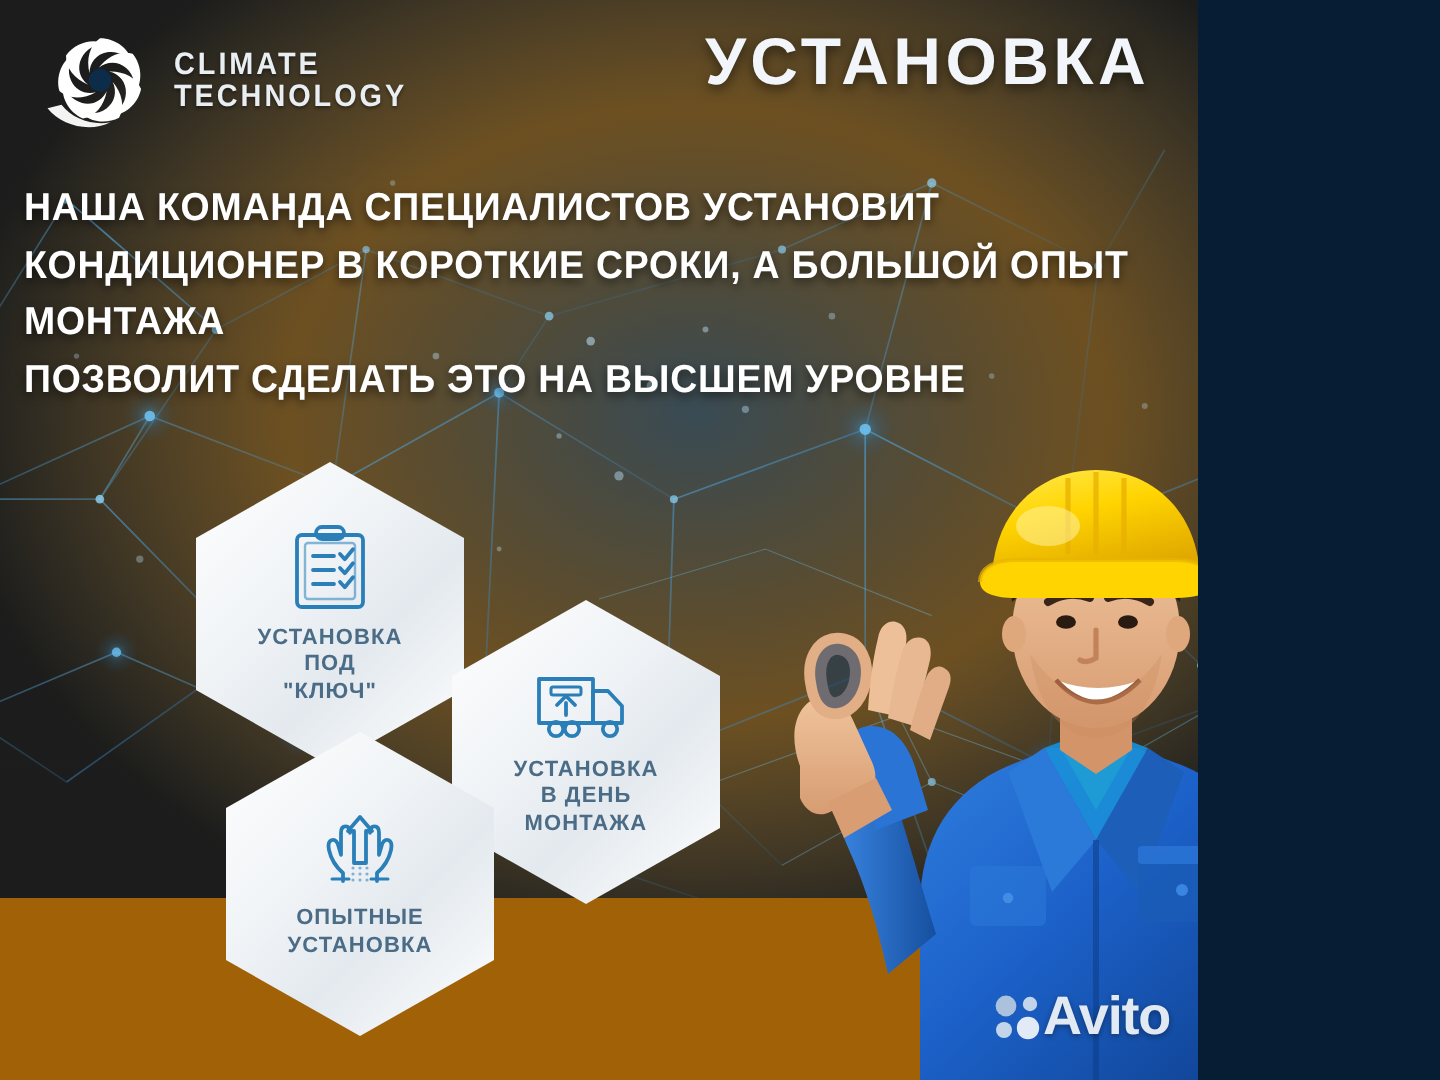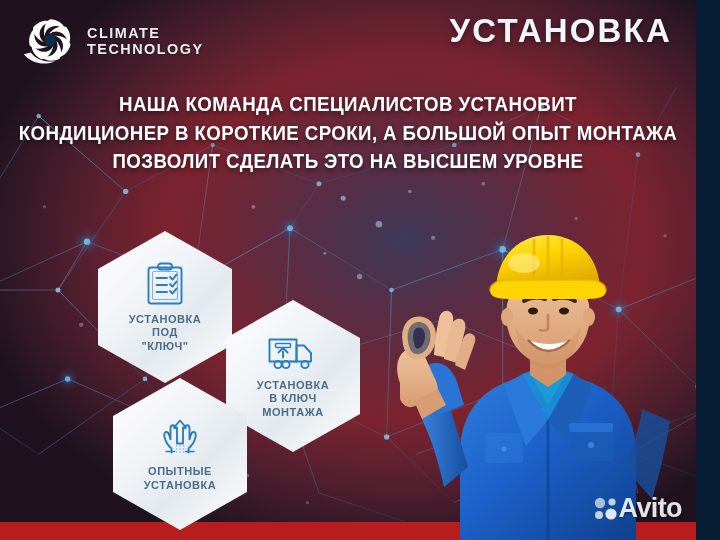--- a/index.html
+++ b/index.html
@@ -1,25 +1,25 @@
 <!DOCTYPE html>
 <html><head>
 <meta charset="utf-8">
 <style>
   html,body{margin:0;padding:0;}
   body{
     width:720px;height:540px;overflow:hidden;
     font-family:"Liberation Sans", sans-serif;
     background:#071d33;
   }
-  #ad{position:relative;width:696px;height:540px;overflow:hidden;
+  #ad{position:relative;width:599px;height:540px;overflow:hidden;
       background:
         radial-gradient(ellipse 520px 380px at 58% 46%, #123a62 0%, #0e3053 38%, #0b2643 62%, #081d35 100%),
         linear-gradient(160deg,#0d2c4a 0%,#0a2votes 0%,#0a2440 55%,#061628 100%);
-      background-color:#b91c1c;}
+      background-color:#a16207;}
   .layer{position:absolute;inset:0;}
   svg.layer{display:block;}
 
   
   .logo-wrap{position:absolute;left:22px;top:13px;display:flex;align-items:center;gap:9px;}
   .logo-mark{width:56px;height:56px;flex:0 0 56px;}
   .logo-text{line-height:1.02;}
   .logo-text div{
     color:#e9eef3;font-size:15.5px;letter-spacing:1.6px;font-weight:700;
     font-family:"Liberation Sans", sans-serif;
@@ -27,21 +27,21 @@
     text-shadow:0 1px 2px rgba(0,0,0,.45);
   }
   .page-title{
     position:absolute;right:24px;top:12px;
     color:#f2f6fa;font-size:33px;font-weight:700;letter-spacing:2.2px;
     text-shadow:0 2px 6px rgba(0,0,0,.5);
   }
 
   
   .headline{
-    position:absolute;left:0;right:0;top:90px;text-align:center;
+    position:absolute;left:0;right:0;top:90px;text-align:left;
     color:#ffffff;font-weight:700;font-size:19.5px;line-height:1.47;
     letter-spacing:.4px;text-shadow:0 2px 5px rgba(0,0,0,.55);
   }
   .headline .l{display:block;transform:scaleX(.96);}
 
   
   .hex{
     position:absolute;
     clip-path:polygon(50% 0%,100% 25%,100% 75%,50% 100%,0% 75%,0% 25%);
     background:linear-gradient(135deg,#fdfefe 0%,#f1f4f7 38%,#e3e9ee 62%,#ffffff 100%);
@@ -53,21 +53,21 @@
     margin-top:6px;text-align:center;
     color:#4b6c86;font-weight:700;line-height:1.24;
     letter-spacing:.55px;
   }
   .hex .cap span{display:block;}
 
   #hex1{left:98px;top:231px;width:134px;height:152px;}
   #hex1 .cap{font-size:11px;}
   #hex2{left:226px;top:300px;width:134px;height:152px;}
   #hex2 .cap{font-size:11px;}
-  #hex3{left:113px;top:378px;width:134px;height:152px;}
+  #hex3{left:113px;top:366px;width:134px;height:152px;}
   #hex3 .cap{font-size:11px;}
 
   
   #worker{position:absolute;left:372px;top:205px;width:352px;height:335px;}
 
   
   .avito{position:absolute;right:14px;bottom:16px;display:flex;align-items:center;gap:0;opacity:.92;}
   .avito .dots{width:26px;height:26px;flex:0 0 26px;}
   .avito .wm{color:#f3f6f9;font-size:27px;font-weight:700;letter-spacing:-.6px;
              text-shadow:0 1px 3px rgba(0,0,0,.4);}
@@ -240,21 +240,21 @@
         <rect x="8.5" y="10.5" width="15" height="4" rx="1" stroke-width="1.5"></rect>
         <path d="M16 24.5 v-6 M16 24.5 v-6 M11.5 19.5 L16 15 L20.5 19.5"></path>
         <circle cx="11" cy="31.5" r="3.6"></circle>
         <circle cx="19" cy="31.5" r="3.6"></circle>
         <circle cx="38" cy="31.5" r="3.6"></circle>
         <line x1="23" y1="28.5" x2="30" y2="28.5" stroke-width="1.4"></line>
       </g>
     </svg>
     <div class="cap">
       <span>УСТАНОВКА</span>
-      <span>В КЛЮЧ</span>
+      <span>В ДЕНЬ</span>
       <span>МОНТАЖА</span>
     </div>
   </div>
 
   <div class="hex" id="hex3">
     <svg class="ico" width="50" height="44" viewBox="0 0 50 44">
       <g fill="none" stroke="#2a7fb8" stroke-width="1.9" stroke-linecap="round" stroke-linejoin="round">
 
         <path d="M16.5 37.5 v-4 c-3.5-3 -6-7 -7-11.5 c-.6-2.6 -.2-4.6 1.6-5 c1.6-.3 2.6 1 3.2 3.2 l1.2 4.2 v-11 c0-2 .9-3.2 2.3-3.2 c1.4 0 2.2 1.2 2.2 3.2"></path>
         <path d="M11 36.5 h8.5" stroke-width="1.5"></path>

